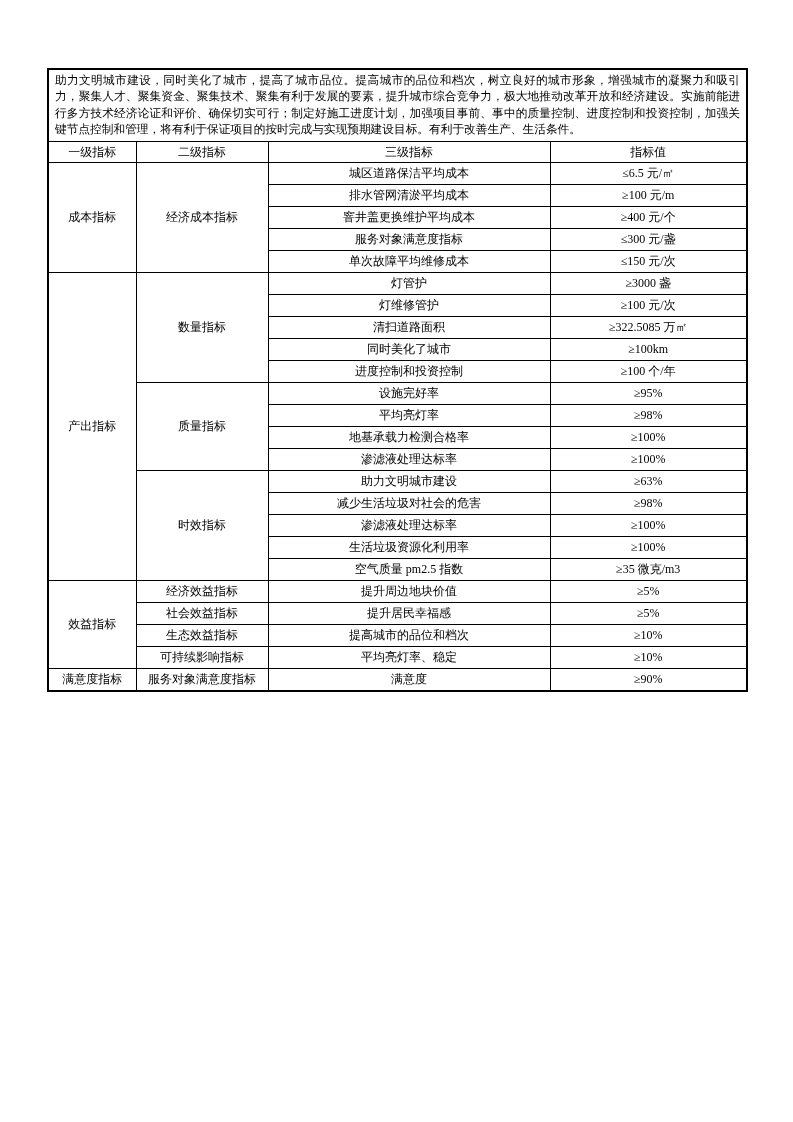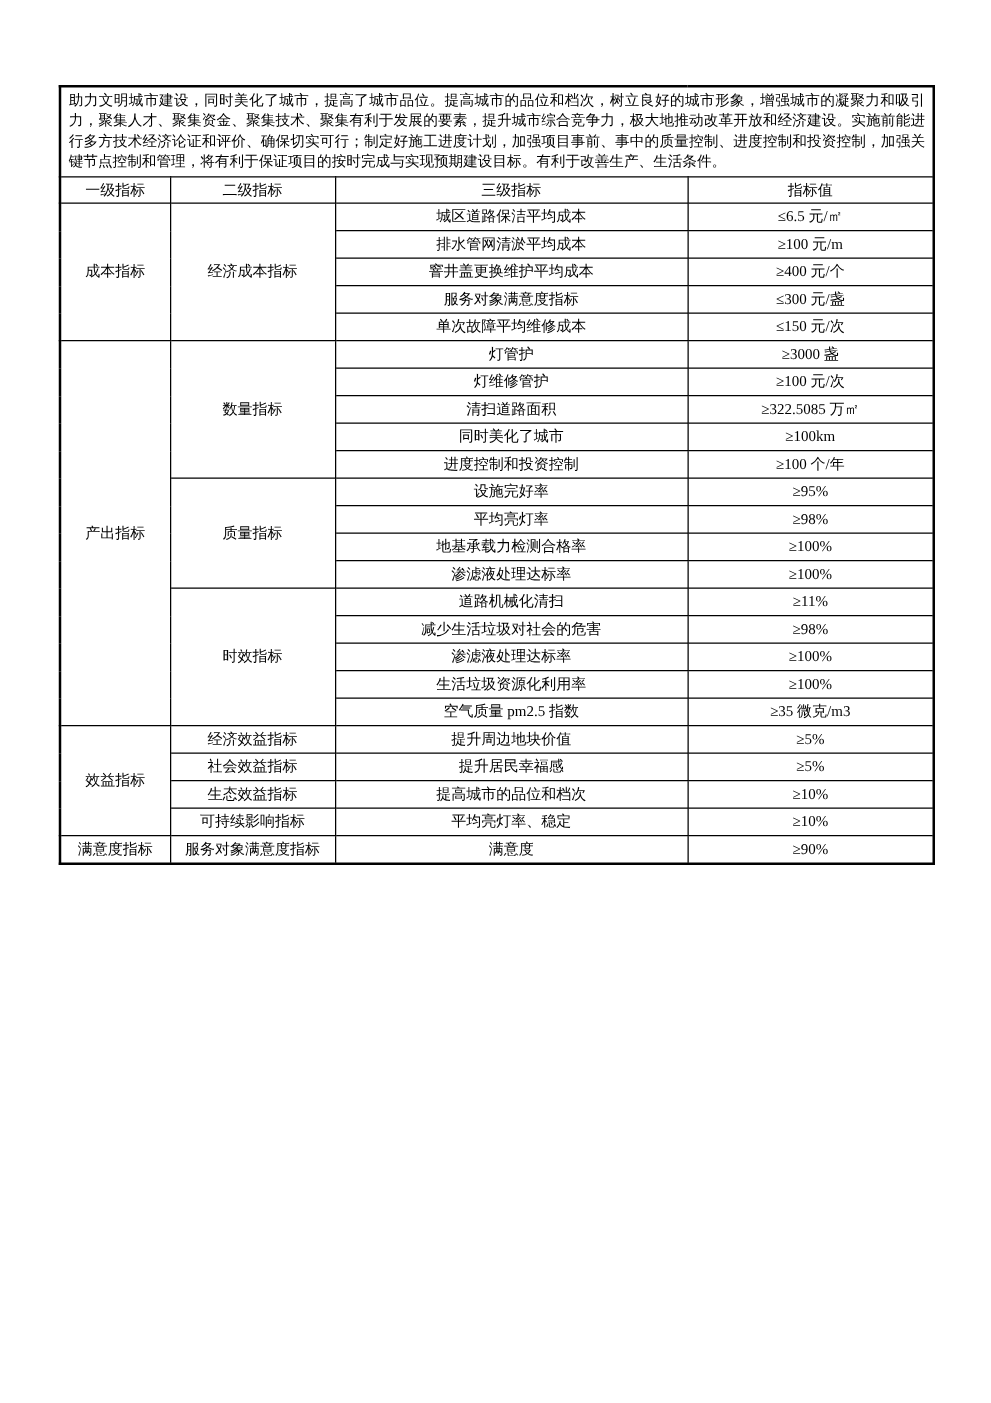--- a/index.html
+++ b/index.html
@@ -133,22 +133,22 @@
         <tr>
           <td>地基承载力检测合格率</td>
           <td>≥100%</td>
         </tr>
         <tr>
           <td>渗滤液处理达标率</td>
           <td>≥100%</td>
         </tr>
         <tr>
           <td rowspan="5">时效指标</td>
-          <td>道路机械化清扫</td>
-          <td>≥11%</td>
+          <td>助力文明城市建设</td>
+          <td>≥63%</td>
         </tr>
         <tr>
           <td>减少生活垃圾对社会的危害</td>
           <td>≥98%</td>
         </tr>
         <tr>
           <td>渗滤液处理达标率</td>
           <td>≥100%</td>
         </tr>
         <tr>

